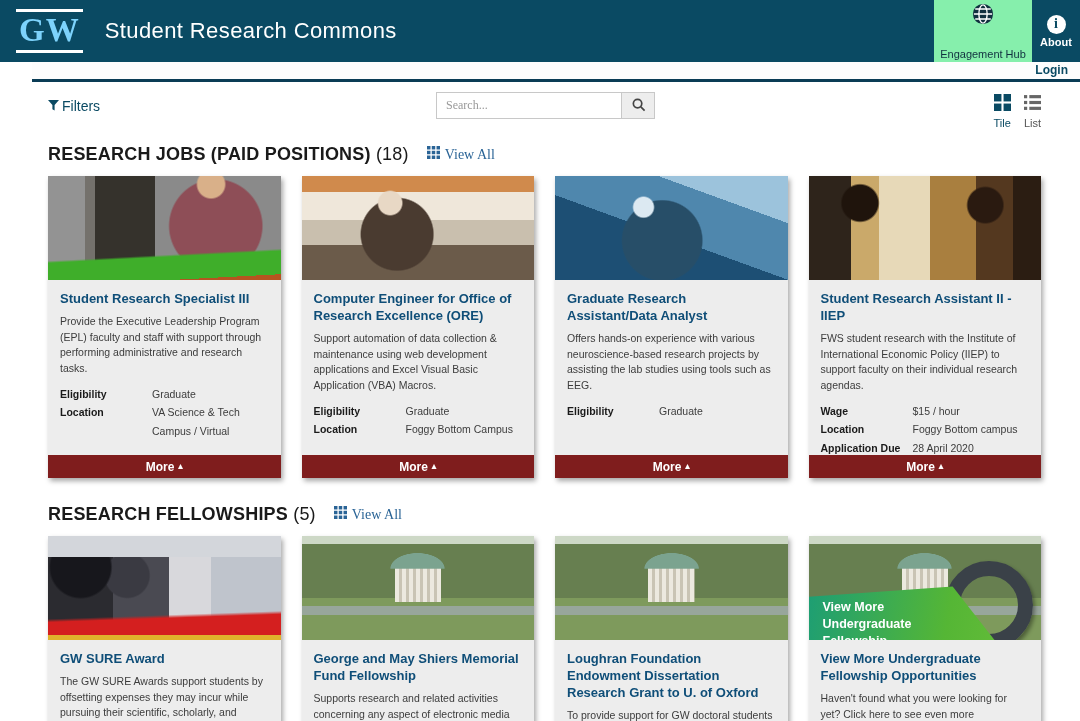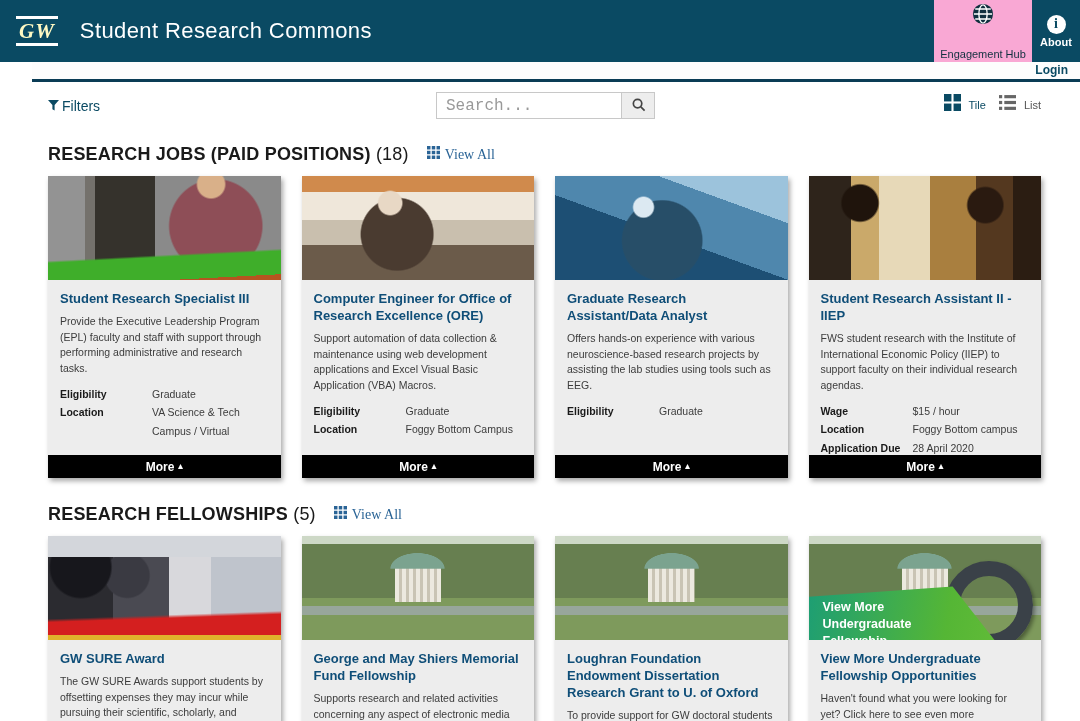--- a/index.html
+++ b/index.html
@@ -3,71 +3,71 @@
 <meta charset="utf-8">
 <style>
   * { box-sizing: border-box; margin: 0; padding: 0; }
   html,body { width:1080px; height:721px; overflow:hidden; background:#fff;
     font-family:"Liberation Sans", sans-serif; }
 
   
   .app-header { height:62px; background:#0a4a63; display:flex; align-items:center; }
   .gw-logo { margin-left:16px; border-top:3px solid #fff; border-bottom:3px solid #fff;
     padding:0 3px; cursor:pointer; }
-  .gw-logo-text { font-family:"Liberation Serif", serif; font-weight:bold; font-size:21px;
-    color:#fef9c3; letter-spacing:1px; line-height:1.15;font-style:italic; }
+  .gw-logo-text { font-family:"Liberation Serif", serif; font-weight:bold; font-size:33px;
+    color:#7dd3fc; letter-spacing:1px; line-height:1.15; }
   .app-title { color:#fff; font-size:22px; margin-left:22px; letter-spacing:.4px; }
-  .hub-btn { margin-left:auto; background:#f9a8d4; height:62px; width:98px; display:flex;
+  .hub-btn { margin-left:auto; background:#86efac; height:62px; width:98px; display:flex;
     flex-direction:column; align-items:center; justify-content:center; gap:19px; cursor:pointer; }
   .hub-label { font-size:11px; color:#11303f; }
   .about-btn { width:48px; height:62px; background:#0a4a63; display:flex; flex-direction:column;
     align-items:center; justify-content:center; gap:2px; cursor:pointer; }
   .about-icon { width:19px; height:19px; background:#fff; border-radius:50%;
     color:#0a4a63; font-family:"Liberation Serif", serif; font-weight:bold; font-size:14px;
     display:flex; align-items:center; justify-content:center; }
   .about-label { font-size:11px; color:#fff; font-weight:bold; }
 
   
   .login-bar { height:20px; border-bottom:3px solid #0a3c55; background:#fdfdfd;
     display:flex; justify-content:flex-end; align-items:center; padding:0 12px 2px;margin-left:32px; }
   .login-link { font-size:12px; font-weight:bold; color:#0a4a63; cursor:pointer; text-decoration:none; }
 
   
   .toolbar { position:relative; height:54px; padding:0 39px 0 48px; }
   .filters { position:absolute; left:48px; top:16px; display:flex; align-items:center; gap:3px;
     color:#0a4a63; font-size:14px; cursor:pointer; }
   .search-wrap { position:absolute; left:436px; top:10px; display:flex; }
   .search-input { width:185px; height:27px; border:1px solid #c8c8c8; border-right:none;
-    padding:0 9px; font-size:16px; color:#444; font-family:Liberation Mono, monospace; outline:none; }
+    padding:0 9px; font-size:12px; color:#444; font-family:Liberation Serif, serif; outline:none; }
   .search-input::placeholder { color:#999; }
   .search-btn { width:34px; height:27px; border:1px solid #c8c8c8; background:#ededed;
     display:flex; align-items:center; justify-content:center; cursor:pointer; }
   .view-toggles { position:absolute; right:39px; top:12px; display:flex; gap:13px; }
-  .toggle { display:flex; align-items:center; gap:8px; cursor:pointer; }
+  .toggle { display:flex; flex-direction:column; align-items:center; gap:2px; cursor:pointer; }
   .toggle-label { font-size:11px; color:#555; }
   .toggle-label.active { color:#0a4a63; }
 
   
   .content { padding:0 39px 0 48px; }
   .sec-head { display:flex; align-items:center; gap:18px; margin:8px 0 11px; }
   .sec-title { font-size:18px; color:#1a1a1a; font-weight:bold; letter-spacing:.2px; }
   .sec-count { font-weight:normal; }
   .view-all { display:flex; align-items:center; gap:5px; color:#2a6496; cursor:pointer;
     font-family:Liberation Serif, serif; font-size:14px; text-decoration:none; }
   .card-grid { display:flex; gap:21px; margin-bottom:26px; }
   .card { flex:1; height:302px; display:flex; flex-direction:column; background:#ededed;
     box-shadow:2px 3px 5px rgba(0,0,0,.35); }
   .card-img { height:104px; flex:none; position:relative; overflow:hidden; background:#bbb; }
   .card-body { flex:1; padding:9px 12px 4px; overflow:hidden; }
   .card-title { font-size:13px; font-weight:bold; color:#0f4e78; line-height:1.3; margin:2px 0 6px; }
   .card-desc { font-size:10.5px; color:#3c3c3c; line-height:1.5; margin-bottom:8px; }
   .frow { display:flex; font-size:10.5px; line-height:1.75; }
   .flabel { font-weight:bold; color:#1a1a1a; width:92px; flex:none; }
   .fval { color:#3c3c3c; }
-  .more-btn { height:23px; flex:none; background:#000000; color:#fff; border:none; cursor:pointer;
+  .more-btn { height:23px; flex:none; background:#7f1d1d; color:#fff; border:none; cursor:pointer;
     font-family:"Liberation Sans", sans-serif; font-weight:bold; font-size:12px;
     display:flex; align-items:center; justify-content:center; gap:4px; }
   .caret { font-size:9px; position:relative; top:-1px; }
 
   
   .img-s0-c0 { background:
     linear-gradient(177deg, rgba(0,0,0,0) 0 73%, #3fae2a 75% 95%, #b65420 95%),
     radial-gradient(circle at 70% 8%, #d9b089 0 7%, rgba(0,0,0,0) 8%),
     radial-gradient(circle at 72% 48%, #8e4e57 0 26%, rgba(0,0,0,0) 27%),
     linear-gradient(90deg, #939393 0 16%, #74716c 16% 20%, #35322c 20% 46%, #8a8a8a 46%); }

